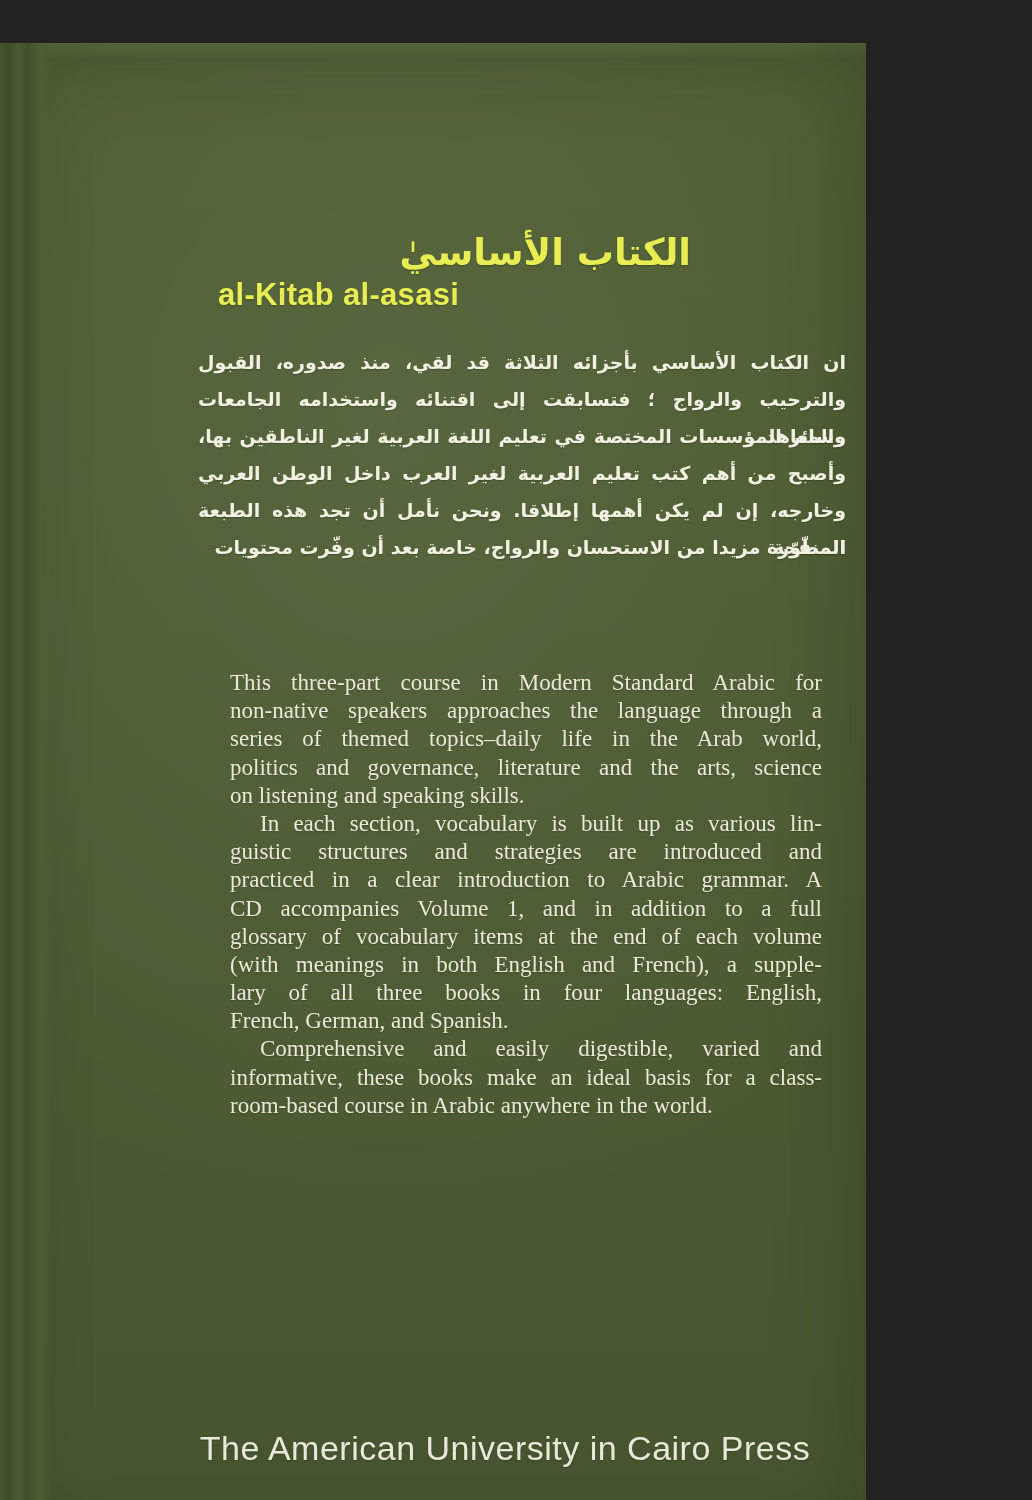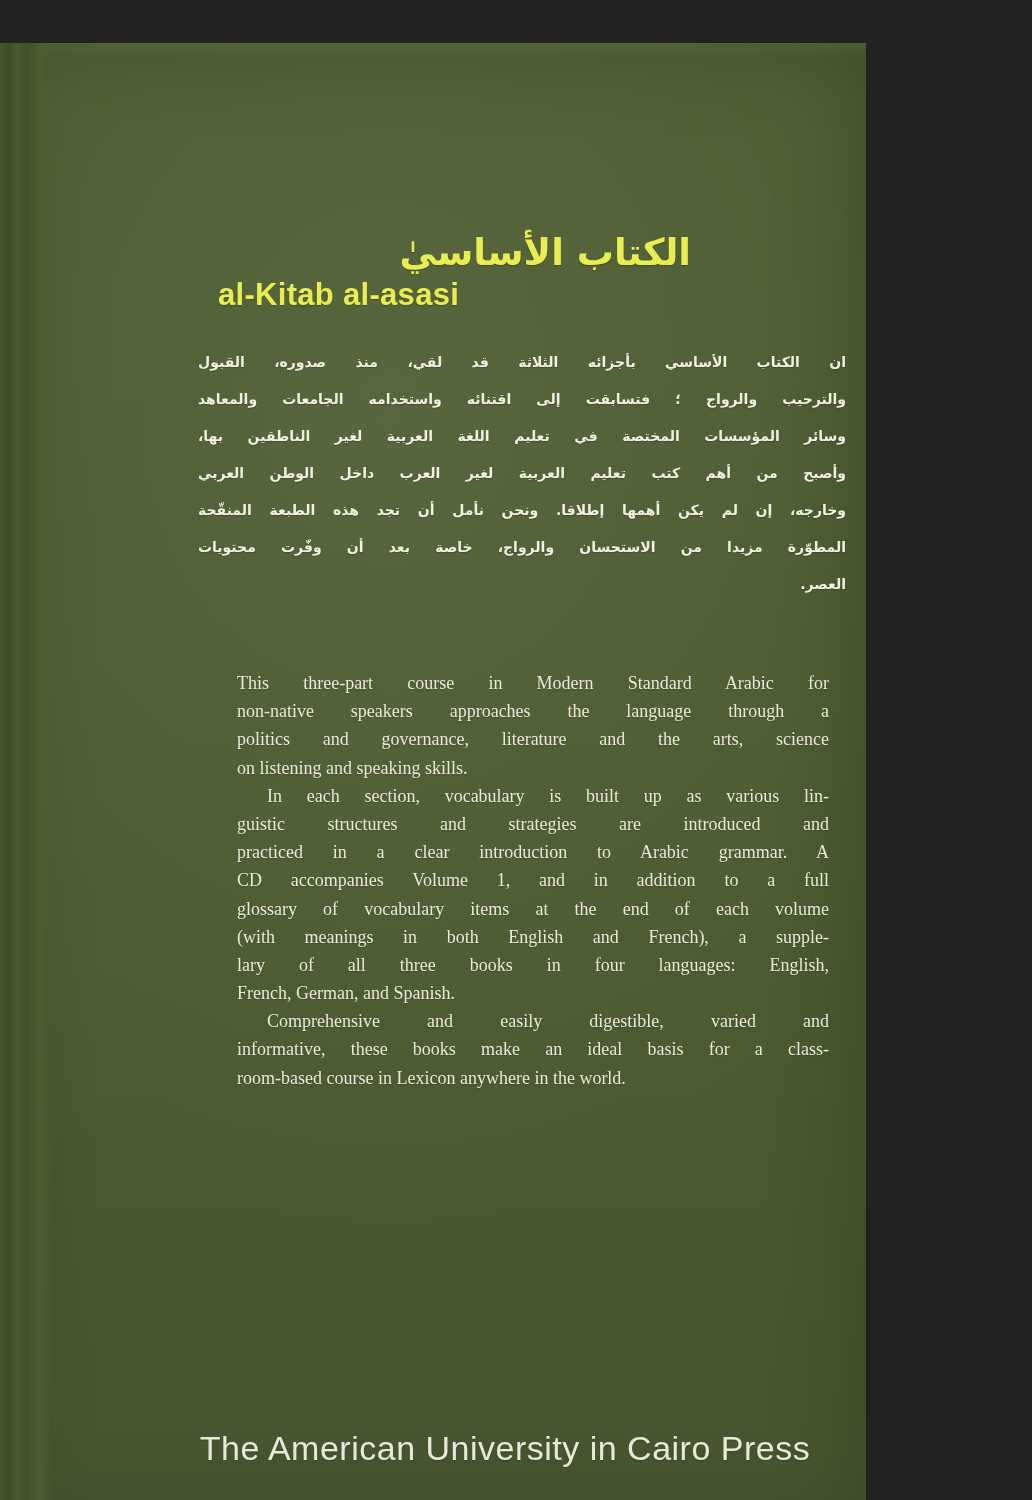--- a/index.html
+++ b/index.html
@@ -32,30 +32,30 @@
     position: absolute; right: 175px; top: 186px;
     font-family: "DejaVu Sans", sans-serif;
     font-weight: bold; font-size: 37px; line-height: 1.3;
     color: var(--title-yellow, #e8ed52);
     text-shadow: 0 1px 1px rgba(30,40,10,0.35);
   }
   .para-ar {
     position: absolute; left: 198px; top: 301px; width: 648px;
     direction: rtl;
     font-family: "DejaVu Sans", sans-serif;
-    font-weight: bold; font-size: 14px;
+    font-weight: bold; font-size: 19px;
     color: #f2f0e3;
     text-shadow: 0 1px 1px rgba(30,40,10,0.3);
   }
   .para-ar .line { height: 37px; line-height: 37px; text-align: justify; text-align-last: justify; }
   .para-ar .line:last-child { text-align-last: auto; }
   .en-block {
-    position: absolute; left: 237px; top: 626px; width: 592px;
+    position: absolute; left: 230px; top: 626px; width: 592px;
     font-family: "Liberation Serif", serif;
-    font-size: 18px;
+    font-size: 23px;
     color: #ece9da;
     text-shadow: 0 1px 1px rgba(30,40,10,0.28);
   }
   .para-en .line { height: 28.2px; line-height: 28.2px; text-align: justify; text-align-last: justify; }
   .para-en .line:last-child { text-align-last: left; }
   .para-en.indent .line:first-child { text-indent: 30px; }
   .publisher {
     position: absolute; left: 180px; top: 1386px; width: 650px;
     text-align: center;
     font-family: Liberation Sans, sans-serif;
@@ -109,44 +109,44 @@
 
   <div class="title-arabic" dir="rtl">الكتاب الأساسيٰ</div>
 
   <div class="para-ar" dir="rtl">
       <div class="line">ان الكتاب الأساسي بأجزائه الثلاثة قد لقي، منذ صدوره، القبول</div>
       <div class="line">والترحيب والرواج ؛ فتسابقت إلى اقتنائه واستخدامه الجامعات والمعاهد</div>
       <div class="line">وسائر المؤسسات المختصة في تعليم اللغة العربية لغير الناطقين بها،</div>
       <div class="line">وأصبح من أهم كتب تعليم العربية لغير العرب داخل الوطن العربي</div>
       <div class="line">وخارجه، إن لم يكن أهمها إطلاقا. ونحن نأمل أن تجد هذه الطبعة المنقّحة</div>
       <div class="line">المطوّرة مزيدا من الاستحسان والرواج، خاصة بعد أن وفّرت محتويات</div>
-      <div class="line">العصر.</div>
     </div>
 
   <div class="en-block">
     <div class="para-en">
         <div class="line">This three-part course in Modern Standard Arabic for</div>
         <div class="line">non-native speakers approaches the language through a</div>
+        <div class="line">series of themed topics–daily life in the Arab world,</div>
         <div class="line">politics and governance, literature and the arts, science</div>
         <div class="line">on listening and speaking skills.</div>
       </div>
     <div class="para-en indent">
         <div class="line">In each section, vocabulary is built up as various lin-</div>
         <div class="line">guistic structures and strategies are introduced and</div>
         <div class="line">practiced in a clear introduction to Arabic grammar. A</div>
         <div class="line">CD accompanies Volume 1, and in addition to a full</div>
         <div class="line">glossary of vocabulary items at the end of each volume</div>
         <div class="line">(with meanings in both English and French), a supple-</div>
         <div class="line">lary of all three books in four languages: English,</div>
         <div class="line">French, German, and Spanish.</div>
       </div>
     <div class="para-en indent">
         <div class="line">Comprehensive and easily digestible, varied and</div>
         <div class="line">informative, these books make an ideal basis for a class-</div>
-        <div class="line">room-based course in Lexicon anywhere in the world.</div>
+        <div class="line">room-based course in Arabic anywhere in the world.</div>
       </div>
   </div>
 
   <div class="publisher">The American University in Cairo Press</div>
 
   <div class="barcode-wrap">
     <div class="barcode-inner">
       <div class="isbn-text">ISBN 978-977-416-234-3</div>
       <div class="bars"></div>
       <div class="ean-digits">9 789774 162343</div>

